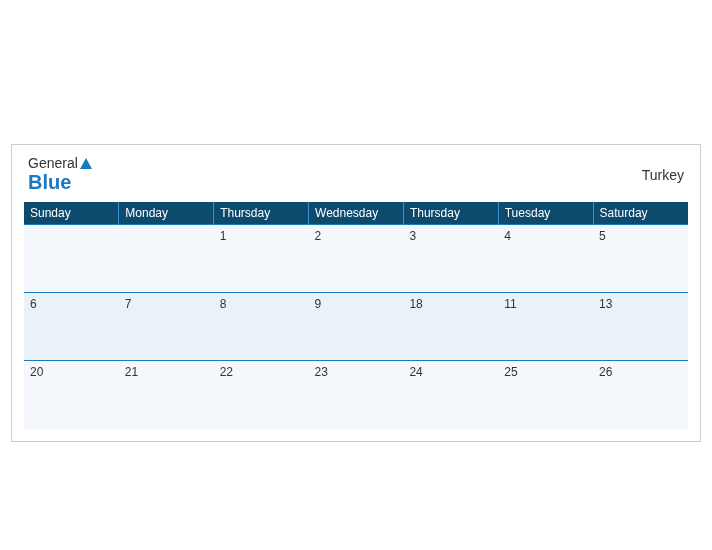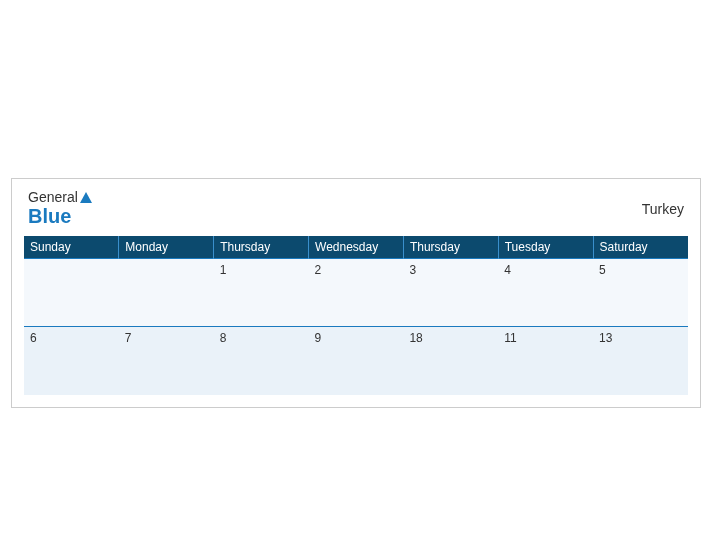--- a/index.html
+++ b/index.html
@@ -146,15 +146,38 @@
           <td>
             <span class="day-number">18</span>
           </td>
           <td>
             <span class="day-number">11</span>
           </td>
           <td>
             <span class="day-number">13</span>
           </td>
         </tr>
+        <tr>
+          <td>
+            <span class="day-number">20</span>
+          </td>
+          <td>
+            <span class="day-number">21</span>
+          </td>
+          <td>
+            <span class="day-number">22</span>
+          </td>
+          <td>
+            <span class="day-number">23</span>
+          </td>
+          <td>
+            <span class="day-number">24</span>
+          </td>
+          <td>
+            <span class="day-number">25</span>
+          </td>
+          <td>
+            <span class="day-number">26</span>
+          </td>
+        </tr>
       </tbody>
   </table>
 </div>
 
 </body></html>

